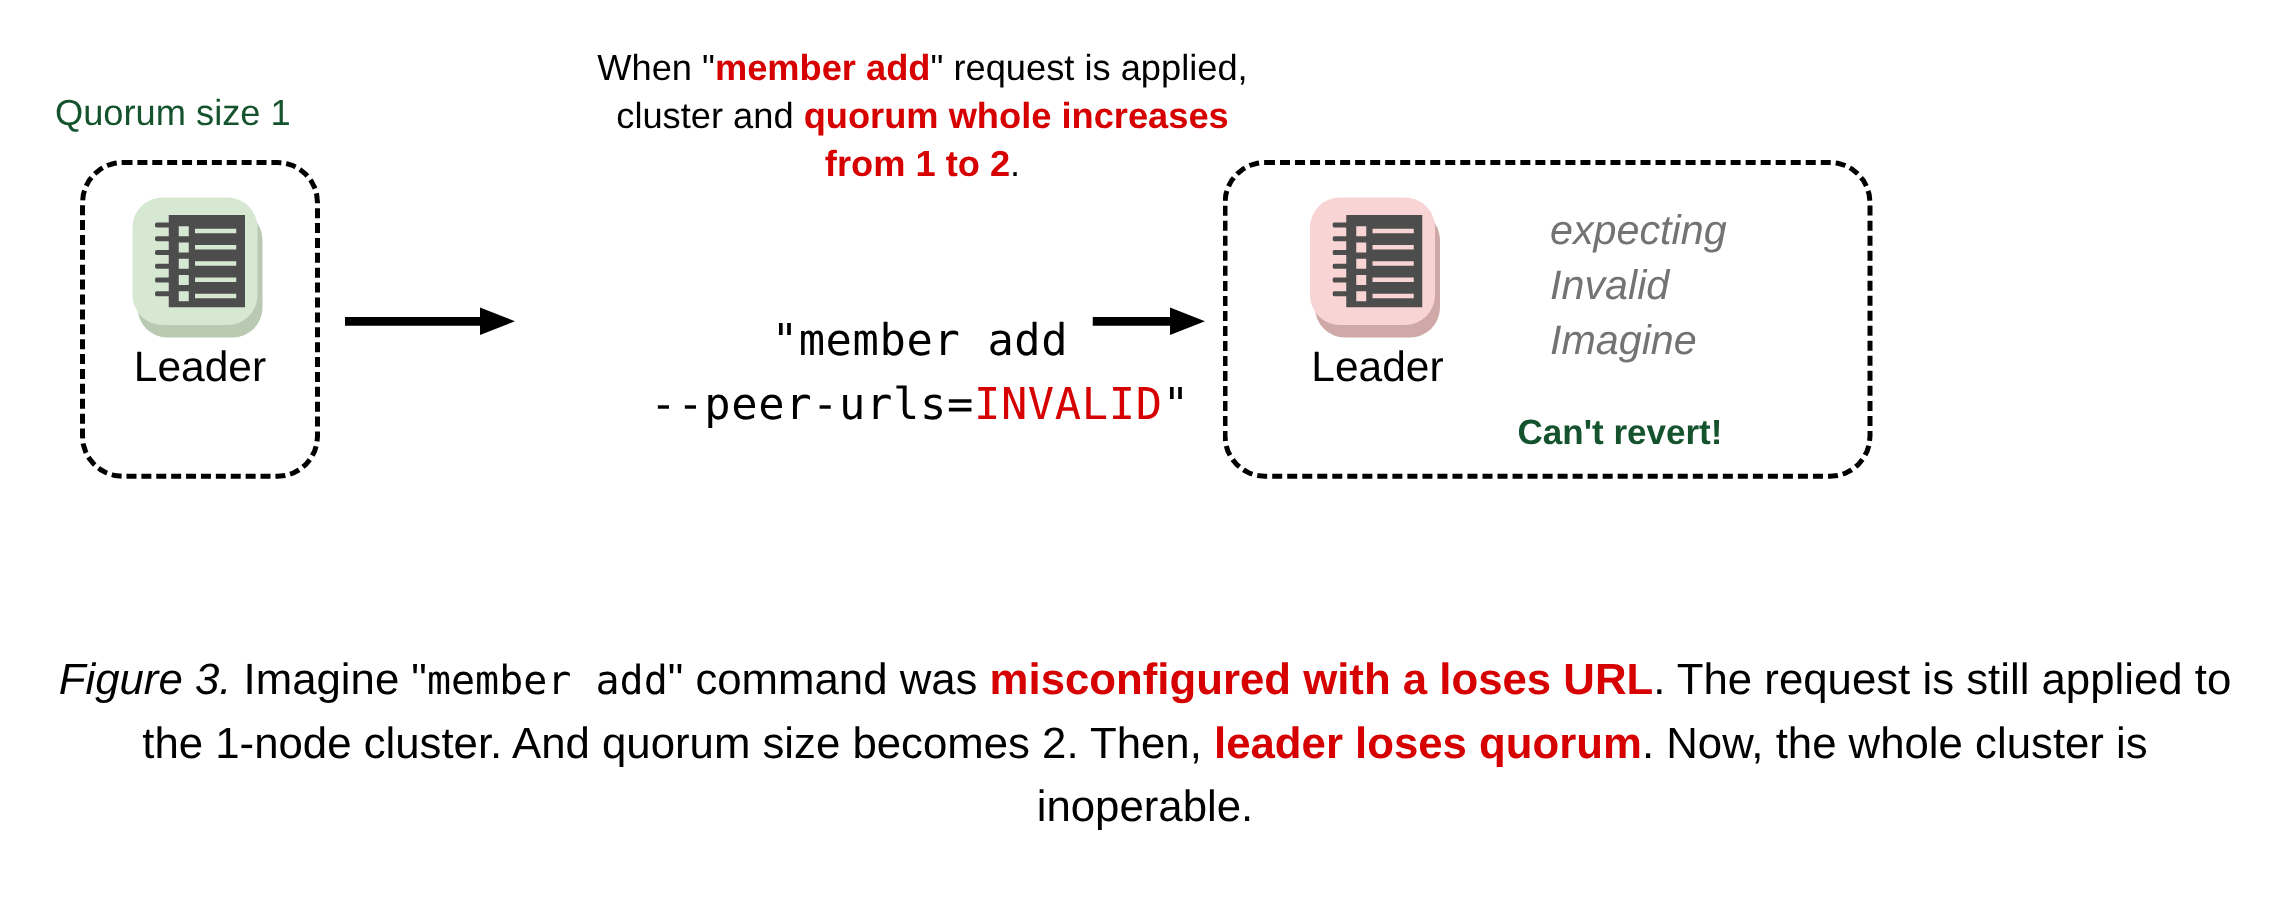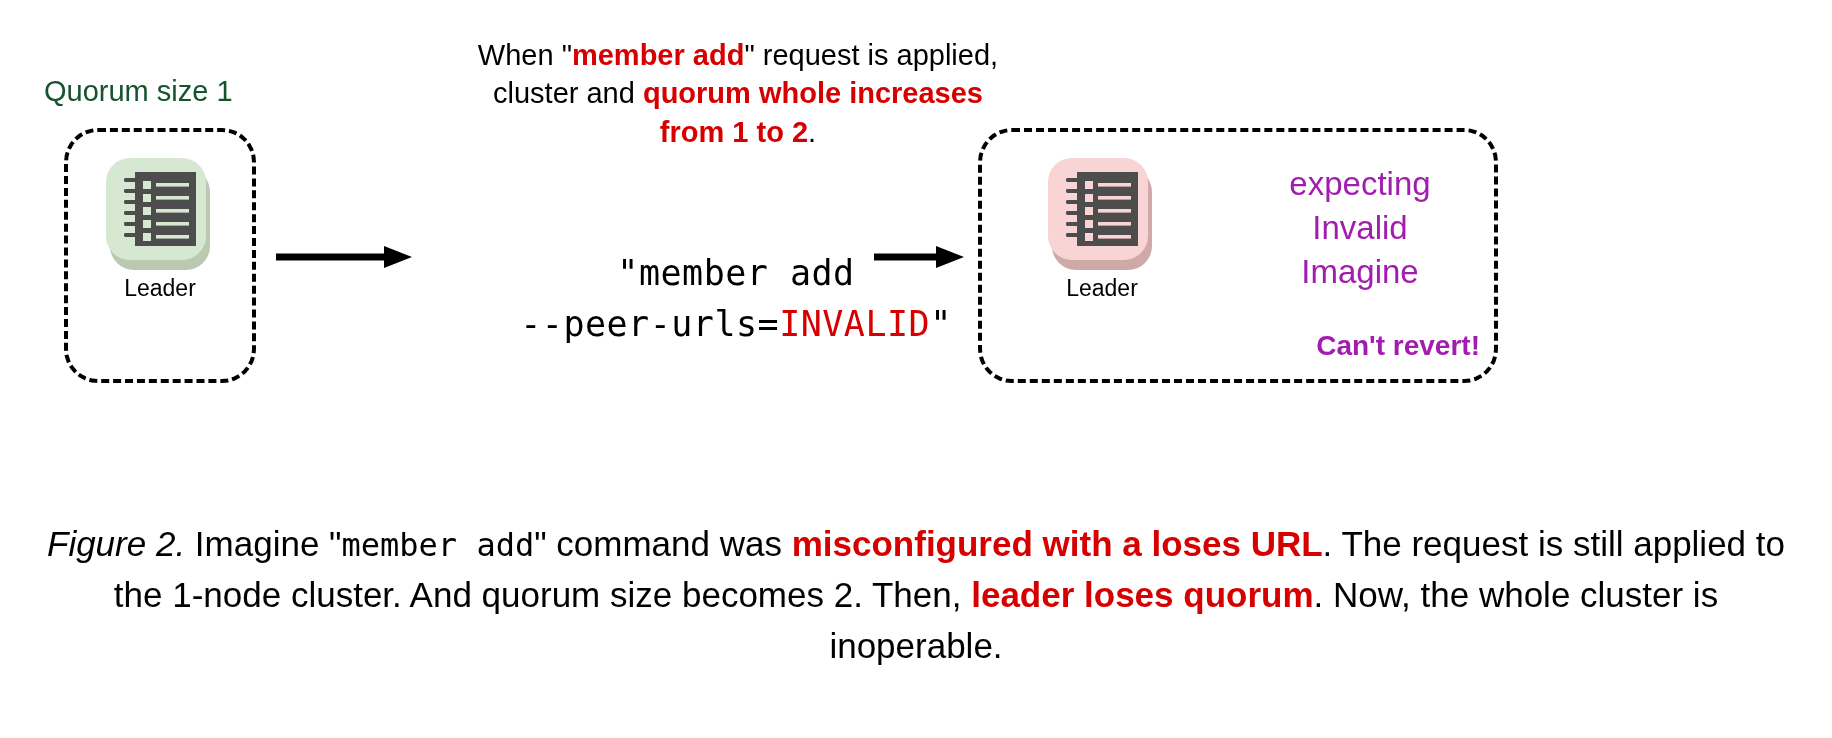--- a/index.html
+++ b/index.html
@@ -98,21 +98,21 @@
 
   
   .ledger {
     position: absolute;
     left: 18px;
     top: 14px;
     width: 72px;
     height: 74px;
   }
   .node-label {
-    font-size: 23px;
+    font-size: 34px;
     line-height: 1.1;
     margin-top: 6px;
     color: #000;
     white-space: nowrap;
   }
 
   
   #top-annotation {
     position: absolute;
     left: 386px;
@@ -144,34 +144,35 @@
   }
   #arrow-left  { left: 276px;  top: 244px; width: 136px; }
   #arrow-two   { left: 874px;  top: 244px; width: 90px; }
 
   
   #follower-note {
     position: absolute;
     left: 1240px;
     top: 162px;
     width: 240px;
-    text-align: center;
+    text-align: left;
     font-size: 33px;
+    font-style: italic;
     line-height: 1.33;
-    color: #a21caf;
+    color: #737373;
   }
   #cant-revert {
     position: absolute;
-    left: 1240px;
+    left: 1176px;
     top: 330px;
     width: 240px;
-    text-align: right;
+    text-align: center;
     font-size: 28px;
     font-weight: bold;
-    color: #a21caf;
+    color: #14532d;
     white-space: nowrap;
   }
 
   
   #figure-caption {
     position: absolute;
     left: 40px;
     top: 518px;
     width: 1752px;
     text-align: center;
@@ -289,16 +290,16 @@
 
   <div id="follower-note">
     <div>expecting</div>
     <div>Invalid</div>
     <div>Imagine</div>
   </div>
 
   <div id="cant-revert">Can't revert!</div>
 
   <div id="figure-caption">
-    <span class="ital">Figure 2.</span><span> Imagine "</span><span class="mono">member add</span><span>" command was </span><span class="redbold">misconfigured with a loses URL</span><span>. The request is still applied to the 1-node cluster. And quorum size becomes 2. Then, </span><span class="redbold">leader loses quorum</span><span>. Now, the whole cluster is inoperable.</span>
+    <span class="ital">Figure 3.</span><span> Imagine "</span><span class="mono">member add</span><span>" command was </span><span class="redbold">misconfigured with a loses URL</span><span>. The request is still applied to the 1-node cluster. And quorum size becomes 2. Then, </span><span class="redbold">leader loses quorum</span><span>. Now, the whole cluster is inoperable.</span>
   </div>
 
 </div>
 
 </body></html>

